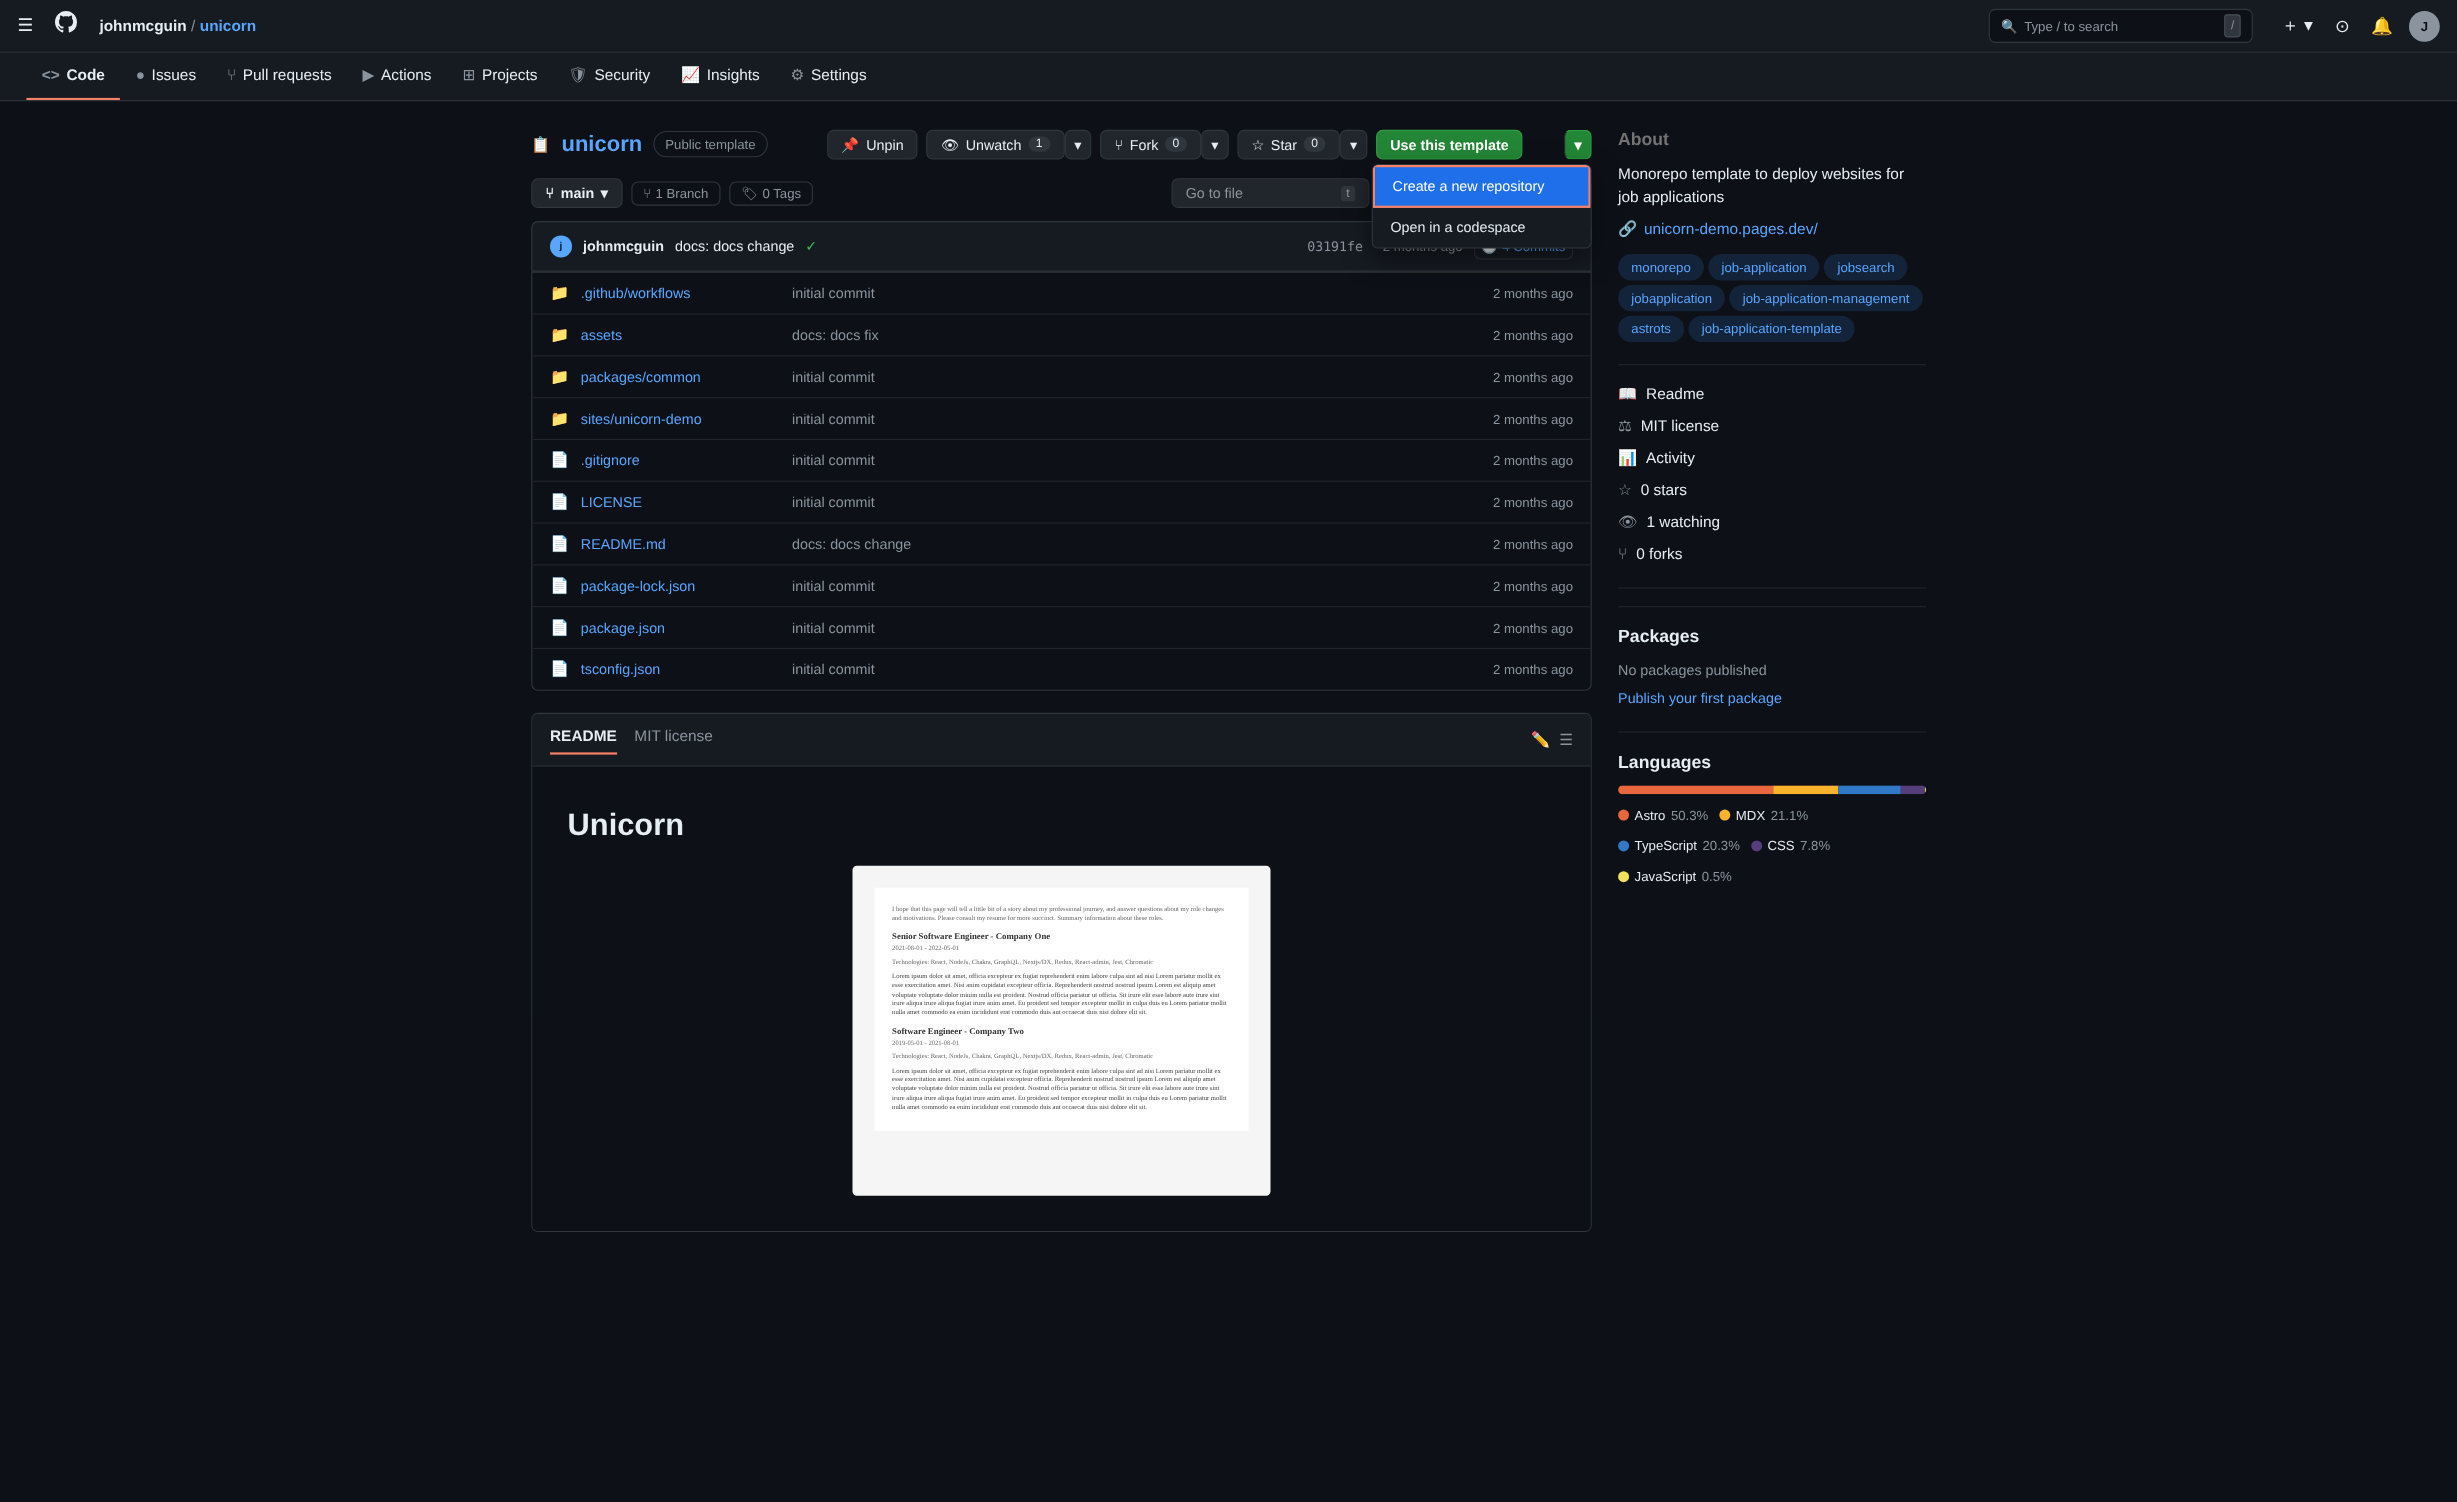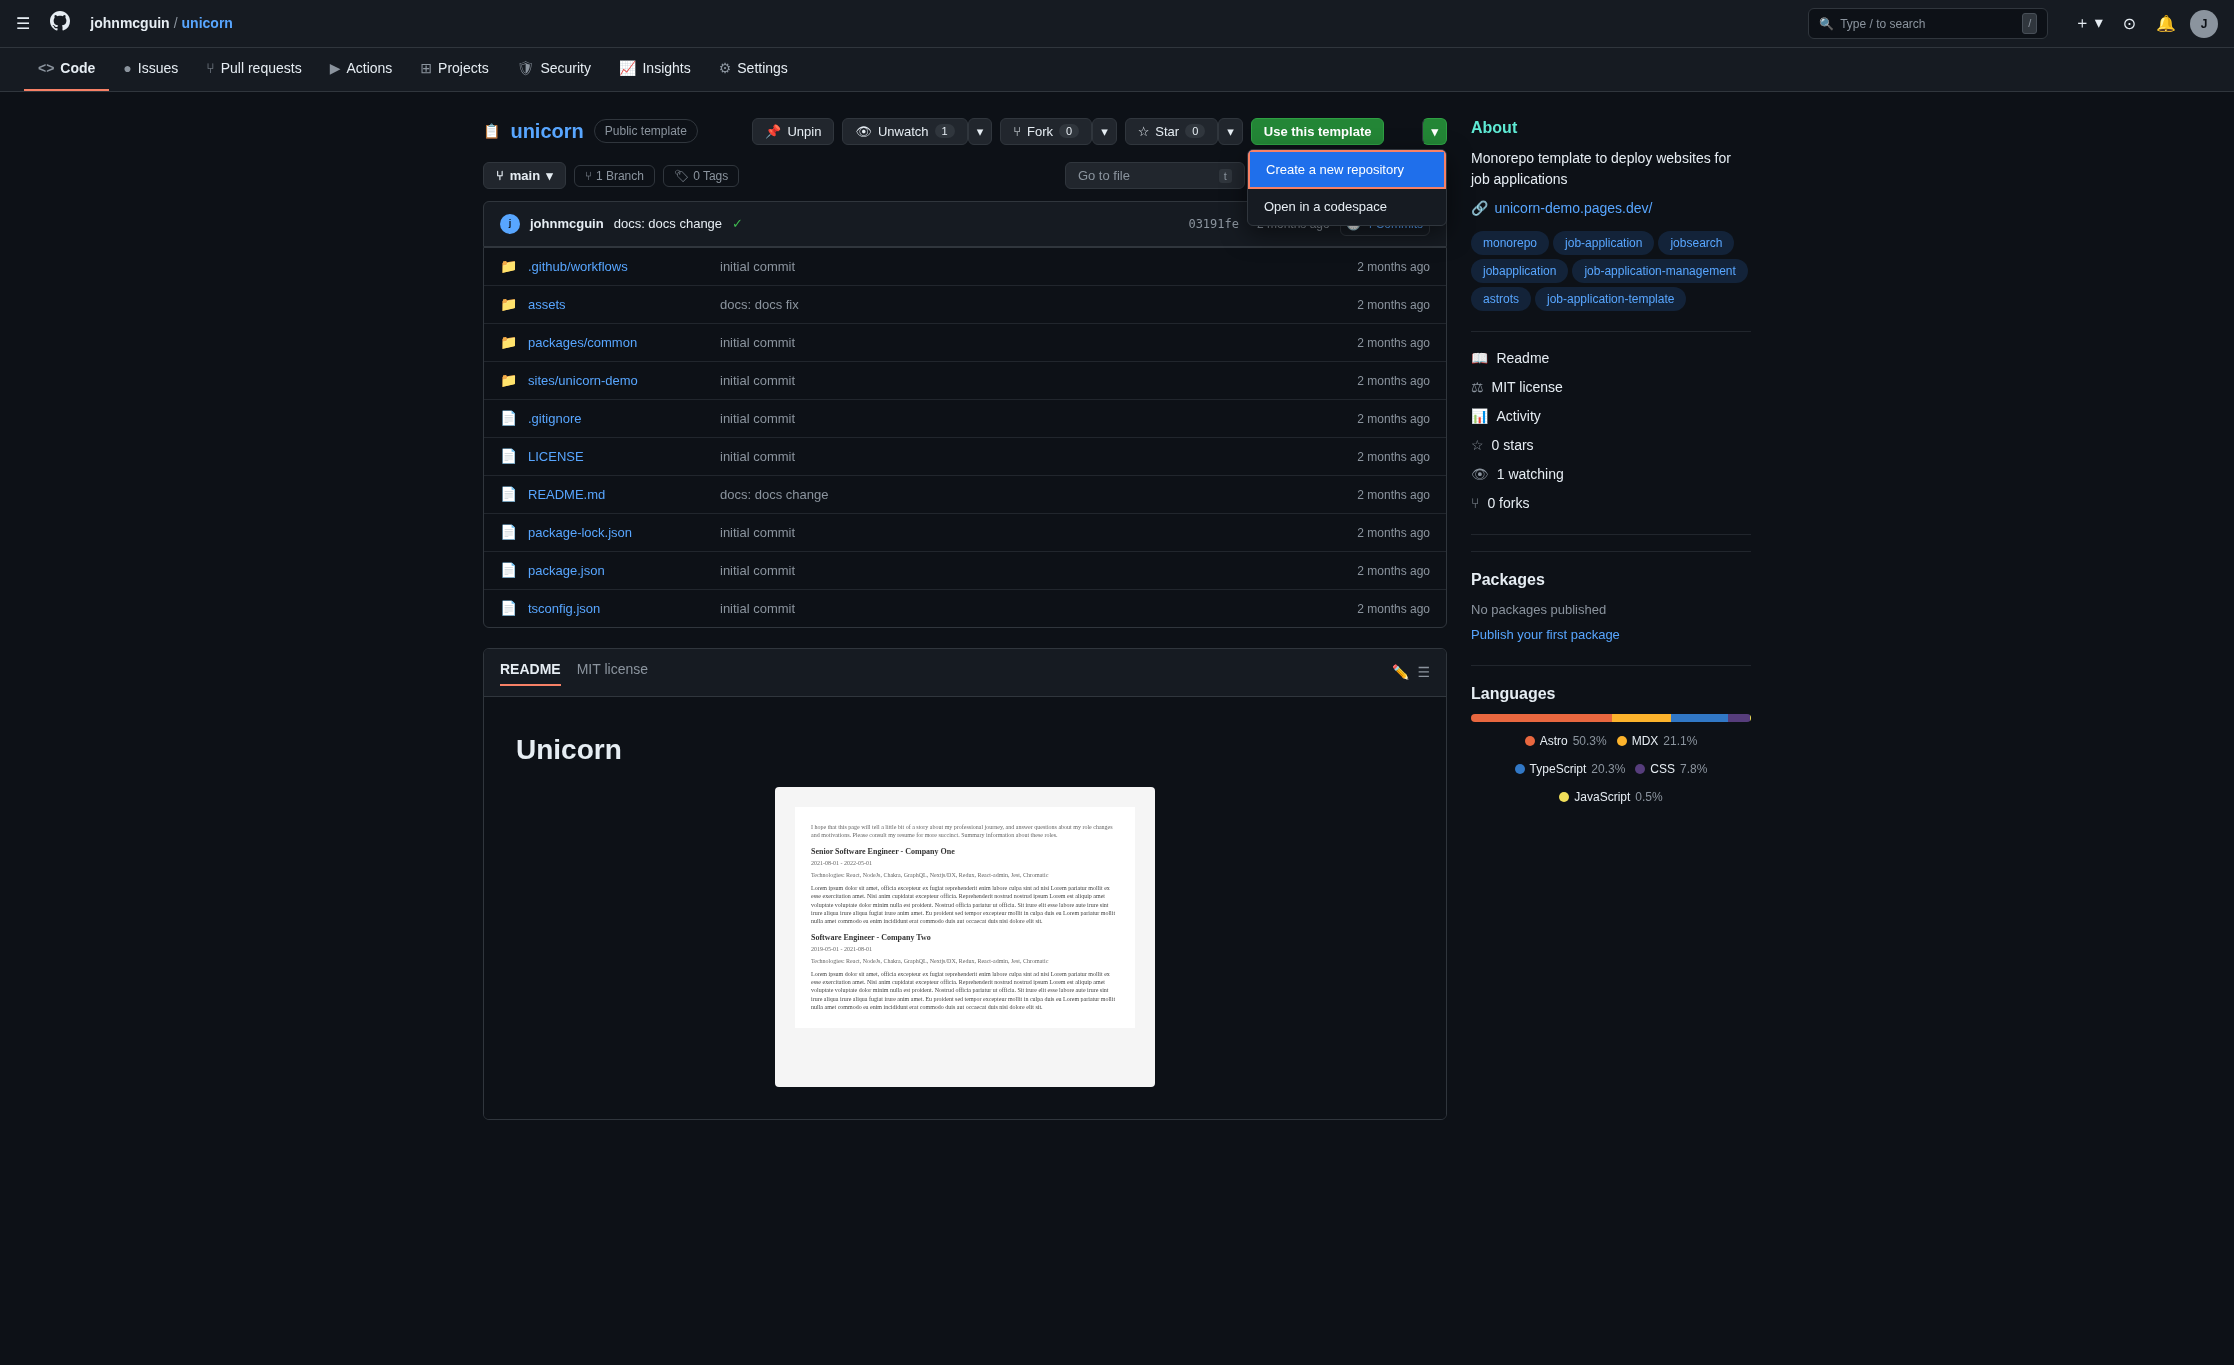--- a/index.html
+++ b/index.html
@@ -331,21 +331,21 @@
       color: #333;
       line-height: 1.4;
       font-family: serif;
     }
     .resume-preview .rp-small { font-size: 6px; color: #666; margin-bottom: 4px; }
     .resume-preview .rp-title { font-size: 8px; font-weight: bold; margin: 6px 0 2px; }
     .resume-preview .rp-body { font-size: 6px; color: #444; }
 
     
     .sidebar-about { margin-bottom: 20px; }
-    .sidebar-section-title { font-size: 16px; font-weight: 600; color: #5eead4; margin-bottom: 8px; }
+    .sidebar-section-title { font-size: 16px; font-weight: 600; color: #737373; margin-bottom: 8px; }
     .sidebar-desc { color: #e6edf3; font-size: 14px; margin-bottom: 8px; }
     .sidebar-link { color: #58a6ff; font-size: 14px; cursor: pointer; display: flex; align-items: center; gap: 6px; text-decoration: none; margin-bottom: 12px; }
     .tags { display: flex; flex-wrap: wrap; gap: 4px; margin-bottom: 16px; }
     .tag {
       background: rgba(56,139,253,0.15);
       color: #58a6ff;
       border-radius: 20px;
       padding: 3px 12px;
       font-size: 12px;
       cursor: pointer;
@@ -363,21 +363,21 @@
     .sidebar-item .si-icon { color: #8b949e; font-size: 14px; }
 
     
     .lang-bar {
       display: flex;
       border-radius: 6px;
       overflow: hidden;
       height: 8px;
       margin-bottom: 10px;
     }
-    .lang-legend { display: flex; flex-wrap: wrap; gap: 10px; justify-content: center; }
+    .lang-legend { display: flex; flex-wrap: wrap; gap: 10px; }
     .lang-item { display: flex; align-items: center; gap: 5px; font-size: 12px; color: #e6edf3; }
     .lang-dot { width: 10px; height: 10px; border-radius: 50%; }
 
     
     .sidebar-section { margin-bottom: 20px; }
 
     
     .section-heading { font-size: 16px; font-weight: 600; color: #e6edf3; margin-bottom: 8px; }
     .no-release { color: #8b949e; font-size: 13px; margin-bottom: 4px; }
     .create-link { color: #58a6ff; font-size: 13px; cursor: pointer; text-decoration: none; }

